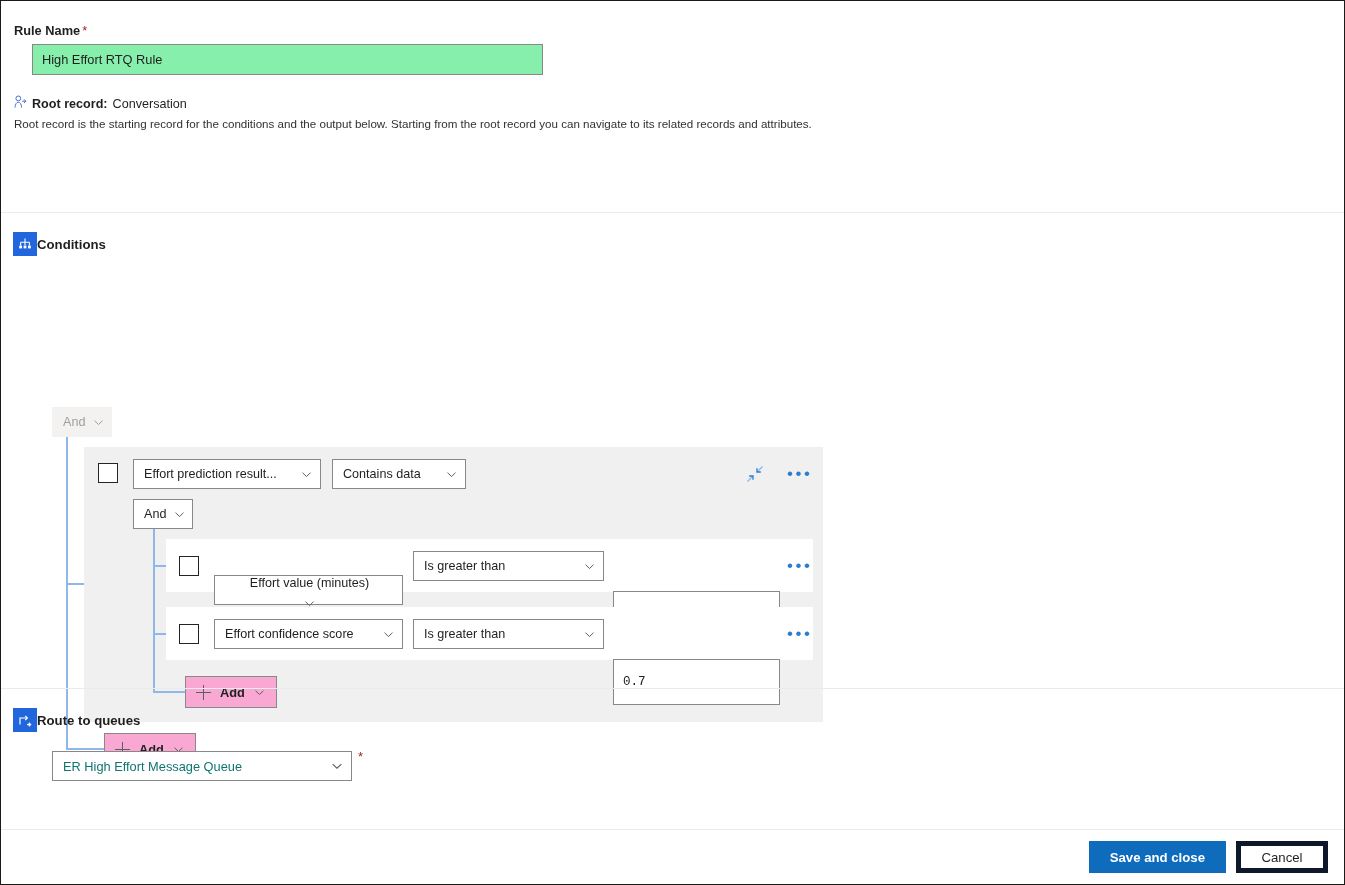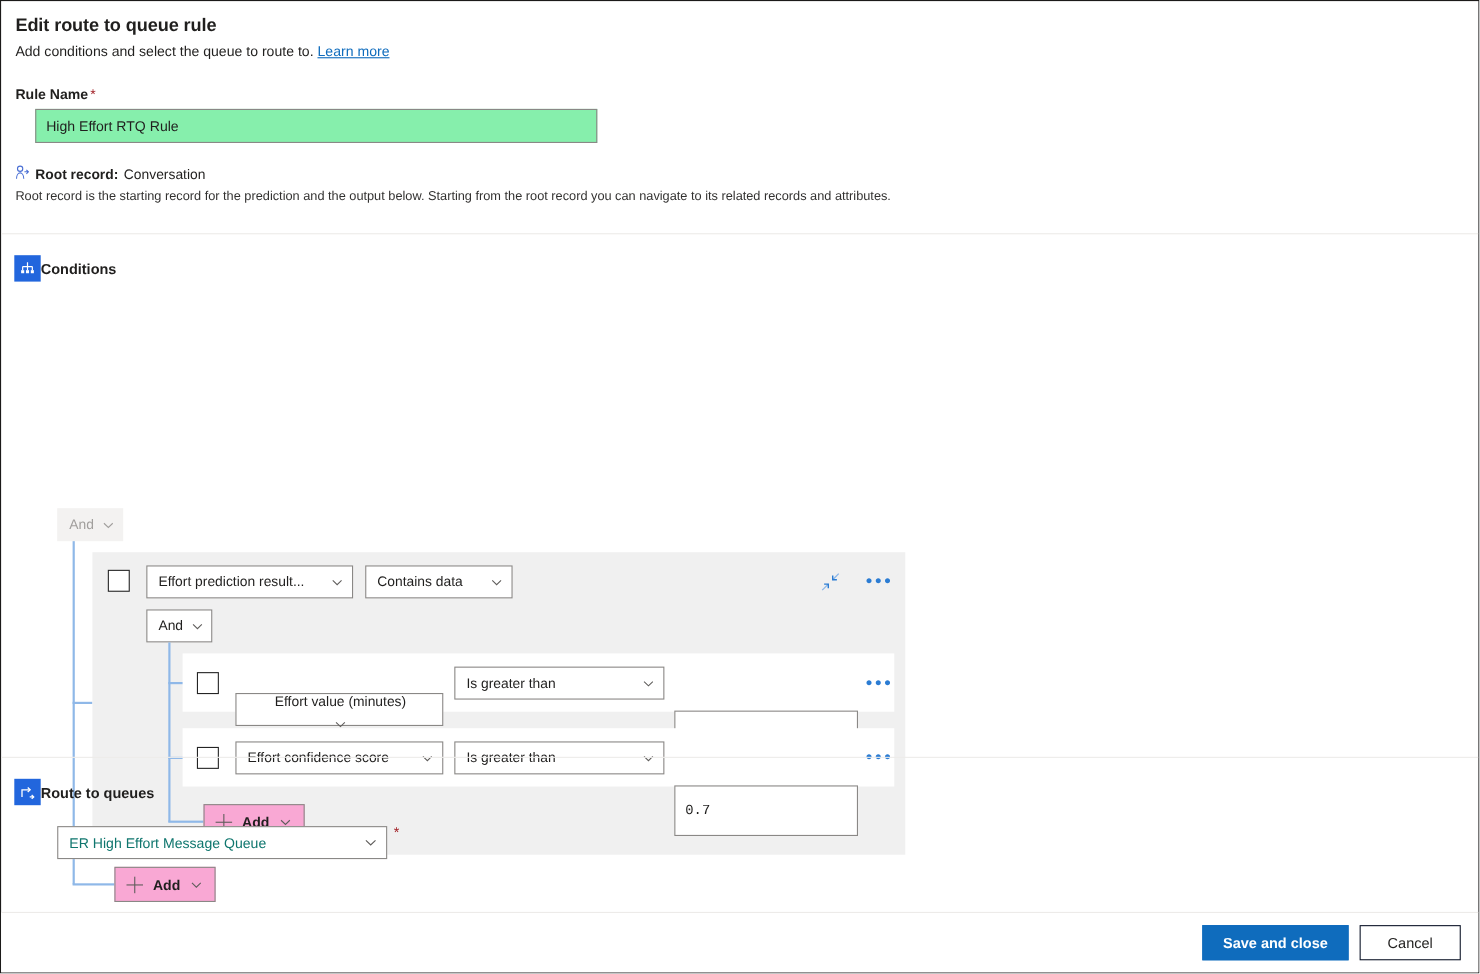--- a/index.html
+++ b/index.html
@@ -225,66 +225,59 @@
     background: #ffffff;
   }
   .btn {
     box-sizing: border-box;
     height: 32px;
     min-width: 92px;
     padding: 0 16px;
     font-family: "Liberation Sans", sans-serif;
     font-size: 13.2px;
     cursor: pointer;
-    border: 1px solid #0f172a;
+    border: 5px solid #0f172a;
     background: #ffffff;
     color: #201f1e;
   }
   .btn.primary {
     background: #0f6cbd;
     border-color: #0f6cbd;
     color: #ffffff;
     font-weight: bold;
     min-width: 133px;
   }
 </style>
 </head>
 <body>
 
 <div class="page">
 
   
-  <div class="header">
-    <div class="title">Edit route to queue rule</div>
-    <div class="subtitle">
-      <span>Add conditions and select the queue to route to.</span>
-      <a class="link">Learn more</a>
-    </div>
-  </div>
 
   
   <div class="field-label">
     <span>Rule Name</span><span class="req">*</span>
   </div>
   <input class="text-input" type="text" value="High Effort RTQ Rule" placeholder="Enter rule name" style="">
   
 
   
   <div class="root-rec">
     <span>
       <svg width="13" height="14" viewBox="0 0 13 14">
         <circle cx="4.3" cy="3.4" r="2.4" fill="none" stroke="#4a6fd4" stroke-width="1"></circle>
         <path d="M1 12.6 C1 9.3 2.6 7.2 4.3 7.2 C6 7.2 7.6 9.3 7.6 12.6" fill="none" stroke="#4a6fd4" stroke-width="1"></path>
         <path d="M8.2 6.2 L11.8 6.2 M10 4.4 L11.8 6.2 L10 8" fill="none" stroke="#4a6fd4" stroke-width="1"></path>
       </svg>
     </span>
     <b>Root record:</b>
     <span>Conversation</span>
   </div>
-  <div class="root-desc">Root record is the starting record for the prediction and the output below. Starting from the root record you can navigate to its related records and attributes.</div>
+  <div class="root-desc">Root record is the starting record for the conditions and the output below. Starting from the root record you can navigate to its related records and attributes.</div>
 
   
   <div class="divider" style="position:absolute; left:0; top:211px;"></div>
 
   
   <div class="section-head" style="position:absolute; left:0; top:231px;">
     <div class="sec-icon">
       <svg width="14" height="14" viewBox="0 0 14 14">
         <path d="M7 1.5 V5.3 M2.6 5.3 H11.4 M2.6 5.3 V8.4 M11.4 5.3 V8.4 M7 5.3 V8.4" stroke="#ffffff" stroke-width="1.1" fill="none"></path>
         <rect x="1.2" y="8.6" width="2.8" height="2.8" fill="#ffffff"></rect>

